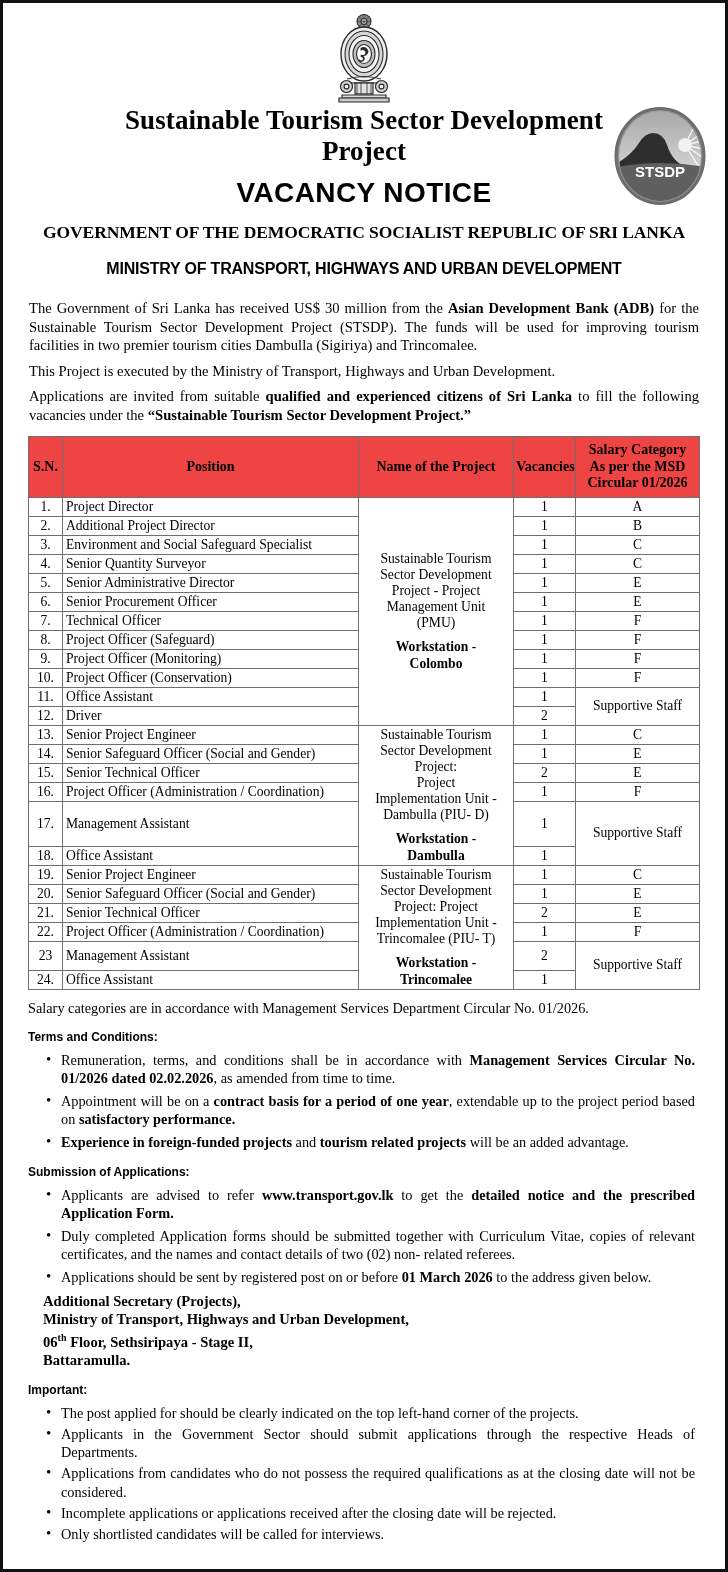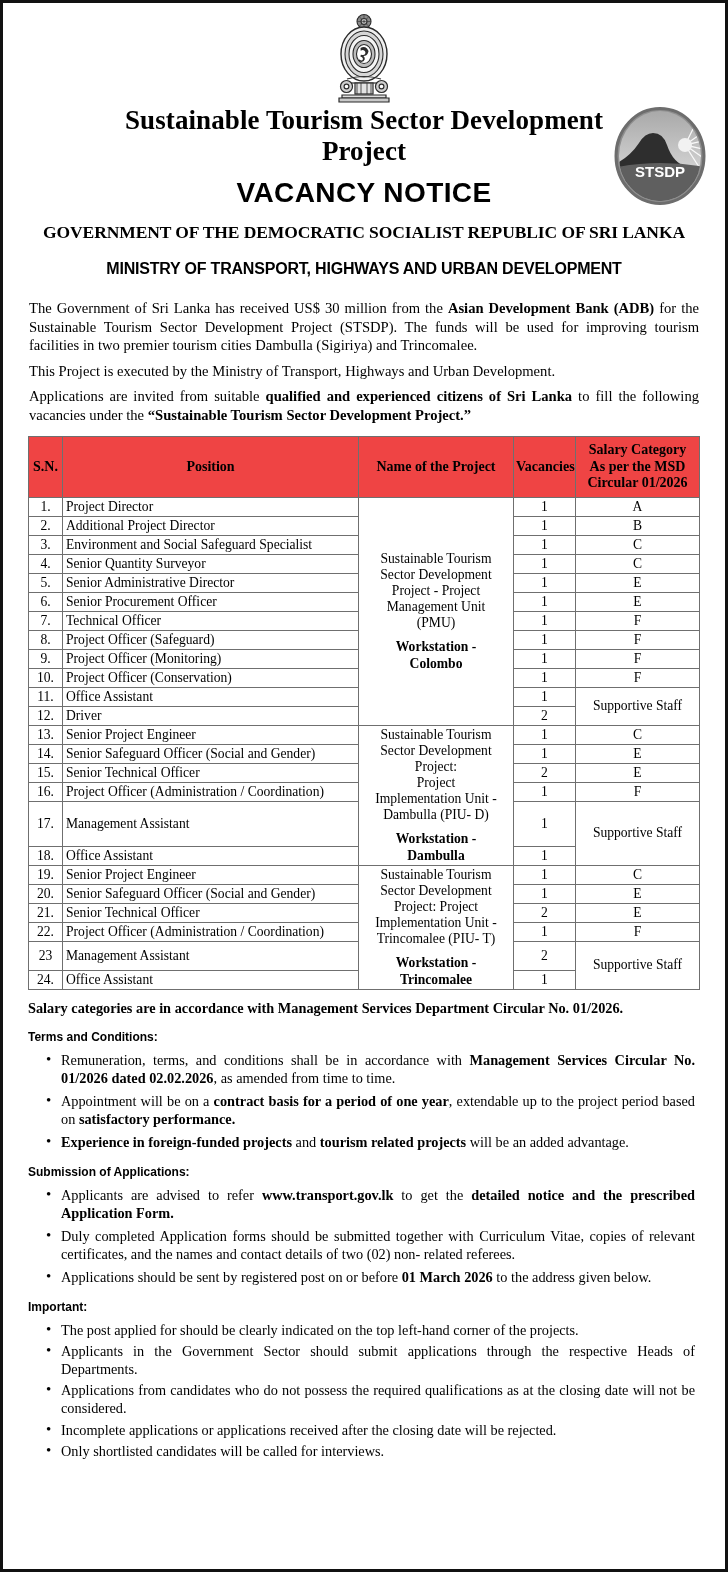--- a/index.html
+++ b/index.html
@@ -155,21 +155,21 @@
     display: block;
     margin-top: 7px;
     line-height: 17px;
   }
   .proj-lines { display: block; }
 
   
   .salary-note {
     margin: 9px 9px 0 9px;
     font-size: 14.3px;
-    font-weight: bold;
+    font-weight: normal;
     line-height: 18px;
   }
   h4.sec-head {
     font-family: "Liberation Sans", sans-serif;
     font-size: 12px;
     font-weight: bold;
     margin: 11px 9px 4px 9px;
     line-height: 19px;
   }
   ul.bullets {
@@ -477,20 +477,26 @@
     <li><span>Appointment will be on a </span><b>contract basis for a period of one year</b><span>, extendable up to the project period based on </span><b>satisfactory performance.</b></li>
     <li><b>Experience in foreign-funded projects</b><span> and </span><b>tourism related projects</b><span> will be an added advantage.</span></li>
   </ul>
 
   <h4 class="sec-head">Submission of Applications:</h4>
   <ul class="bullets">
     <li><span>Applicants are advised to refer </span><b>www.transport.gov.lk</b><span> to get the </span><b>detailed notice and the prescribed Application Form.</b></li>
     <li>Duly completed Application forms should be submitted together with Curriculum Vitae, copies of relevant certificates, and the names and contact details of two (02) non- related referees.</li>
     <li><span>Applications should be sent by registered post on or before </span><b>01 March 2026</b><span> to the address given below.</span></li>
   </ul>
+  <div class="address">
+    <div>Additional Secretary (Projects),</div>
+    <div>Ministry of Transport, Highways and Urban Development,</div>
+    <div><span>06</span><sup>th</sup><span> Floor, Sethsiripaya - Stage II,</span></div>
+    <div>Battaramulla.</div>
+  </div>
 
   <h4 class="sec-head">Important:</h4>
   <ul class="bullets tight">
     <li>The post applied for should be clearly indicated on the top left-hand corner of the projects.</li>
     <li>Applicants in the Government Sector should submit applications through the respective Heads of Departments.</li>
     <li>Applications from candidates who do not possess the required qualifications as at the closing date will not be considered.</li>
     <li>Incomplete applications or applications received after the closing date will be rejected.</li>
     <li>Only shortlisted candidates will be called for interviews.</li>
   </ul>
 

